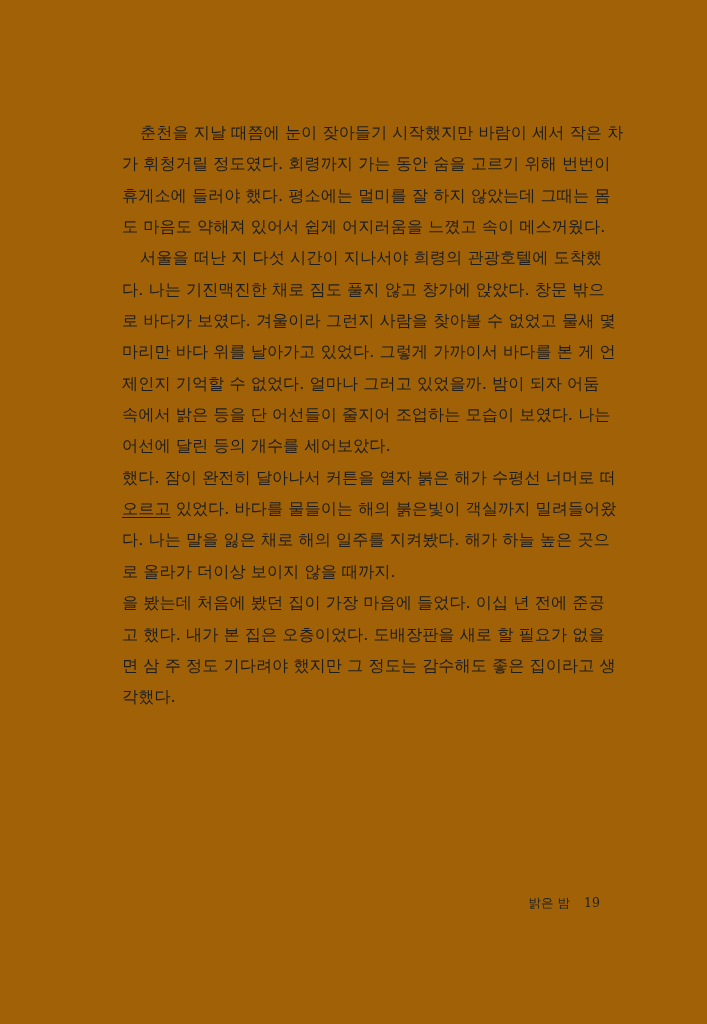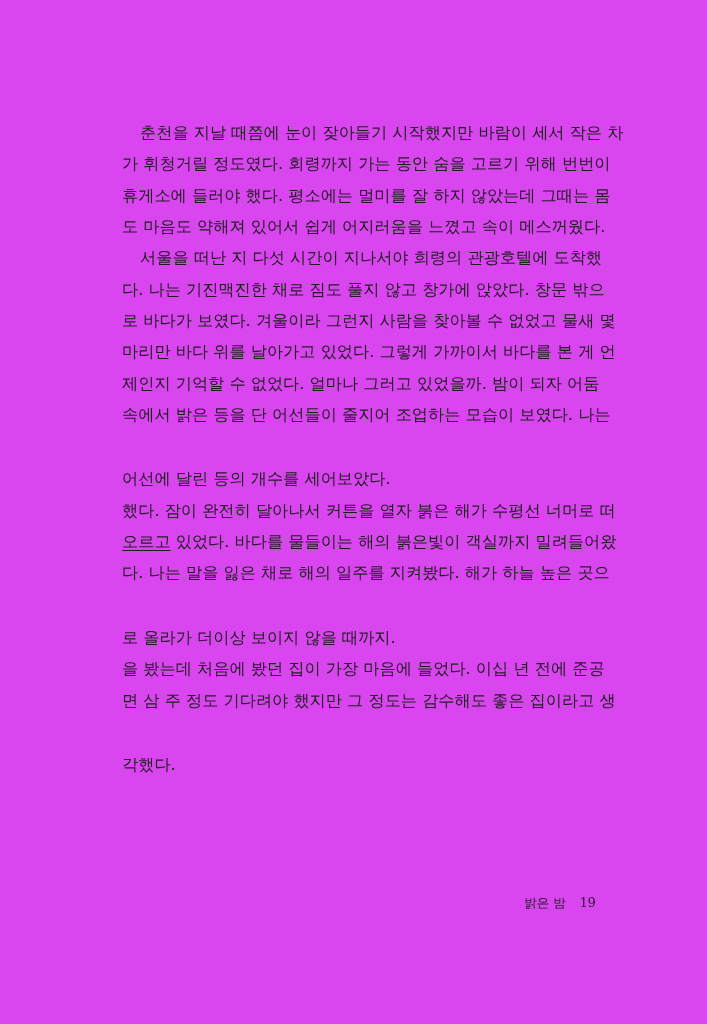--- a/index.html
+++ b/index.html
@@ -12,21 +12,21 @@
       height: 1024px;
       position: relative;
       overflow: hidden;
       font-family: "DejaVu Serif", "Liberation Serif", serif;
       color: #1e1e1e;
     }
     .page {
       position: absolute;
       left: 0; top: 0;
       width: 707px; height: 1024px;
-      background: #d946ef;
+      background: #a16207;
     }
     .body-text {
       position: absolute;
       left: 122px;
       top: 117px;
       width: 472px;
     }
     .line {
       display: block;
       height: 31.35px;
@@ -35,37 +35,36 @@
       white-space: nowrap;
       text-align: justify;
       text-align-last: justify;
       letter-spacing: 0px;
     }
     .line.indent {
       padding-left: 18px;
     }
     .line.last {
       text-align-last: left;
-      margin-top: 33px;
     }
     .line .ul {
       text-decoration: underline;
       text-decoration-thickness: 1px;
       text-underline-offset: 3px;
     }
     .footer {
       position: absolute;
       top: 893px;
       left: 520px;
       width: 80px;
       font-size: 12.5px;
       line-height: 20px;
       color: #222;
       display: flex;
-      justify-content: center;
+      justify-content: flex-end;
       gap: 14px;
       white-space: nowrap;
     }
   </style>
 </head>
 <body>
 
 <div class="page">
   <div class="body-text">
 
@@ -81,20 +80,21 @@
     <span class="line">제인지 기억할 수 없었다. 얼마나 그러고 있었을까. 밤이 되자 어둠</span>
     <span class="line">속에서 밝은 등을 단 어선들이 줄지어 조업하는 모습이 보였다. 나는</span>
     <span class="line last">어선에 달린 등의 개수를 세어보았다.</span>
 
     <span class="line">했다. 잠이 완전히 달아나서 커튼을 열자 붉은 해가 수평선 너머로 떠</span>
     <span class="line"><span class="ul">오르고</span><span> 있었다. 바다를 물들이는 해의 붉은빛이 객실까지 밀려들어왔</span></span>
     <span class="line">다. 나는 말을 잃은 채로 해의 일주를 지켜봤다. 해가 하늘 높은 곳으</span>
     <span class="line last">로 올라가 더이상 보이지 않을 때까지.</span>
 
     <span class="line">을 봤는데 처음에 봤던 집이 가장 마음에 들었다. 이십 년 전에 준공</span>
+    <span class="line">고 했다. 내가 본 집은 오층이었다. 도배장판을 새로 할 필요가 없을</span>
     <span class="line">면 삼 주 정도 기다려야 했지만 그 정도는 감수해도 좋은 집이라고 생</span>
     <span class="line last">각했다.</span>
   </div>
 
   <div class="footer">
     <span>밝은 밤</span>
     <span>19</span>
   </div>
 </div>
 

